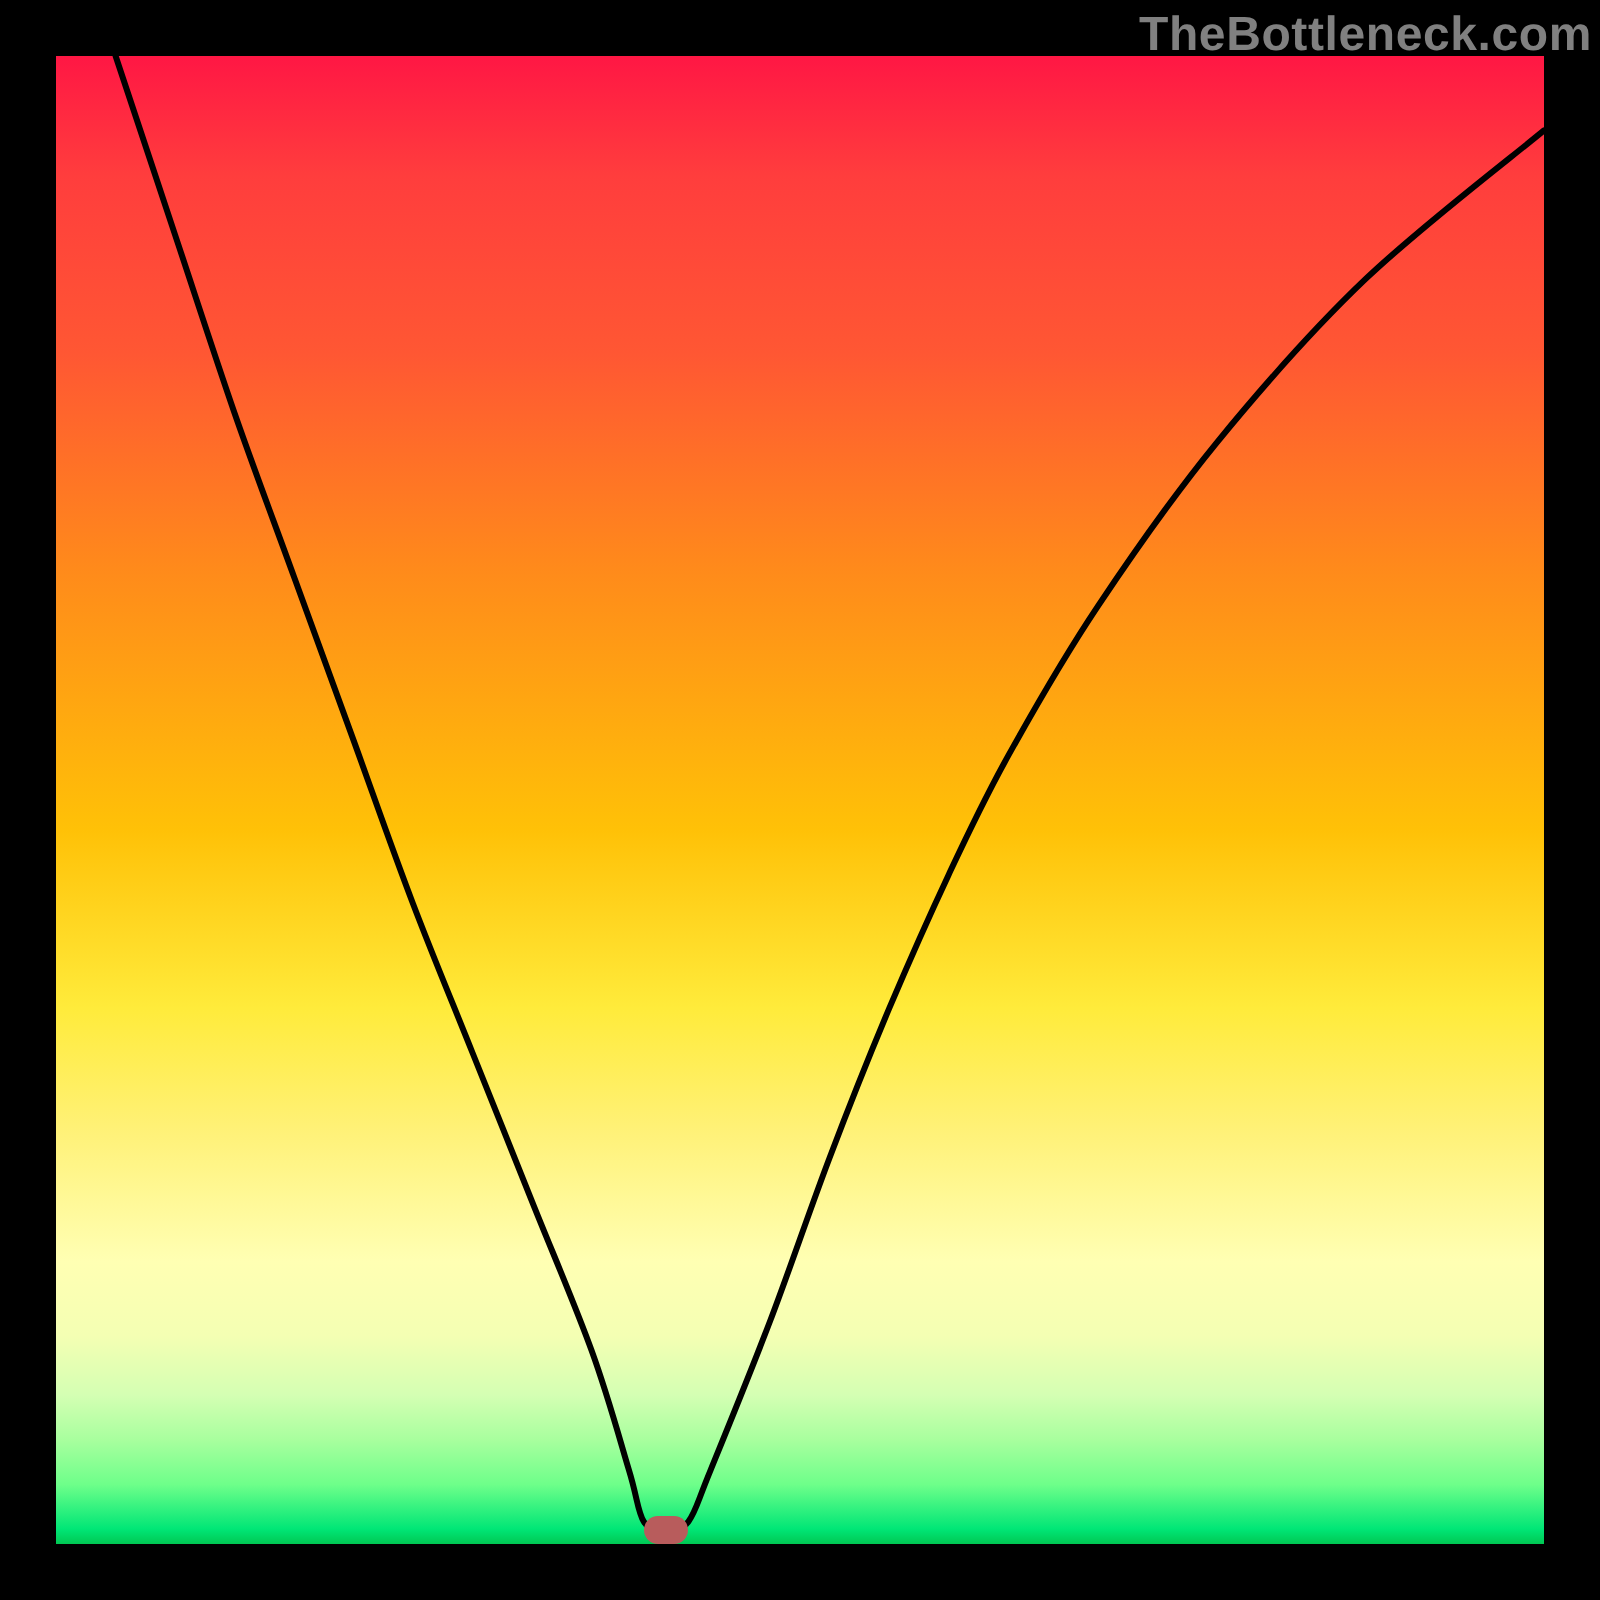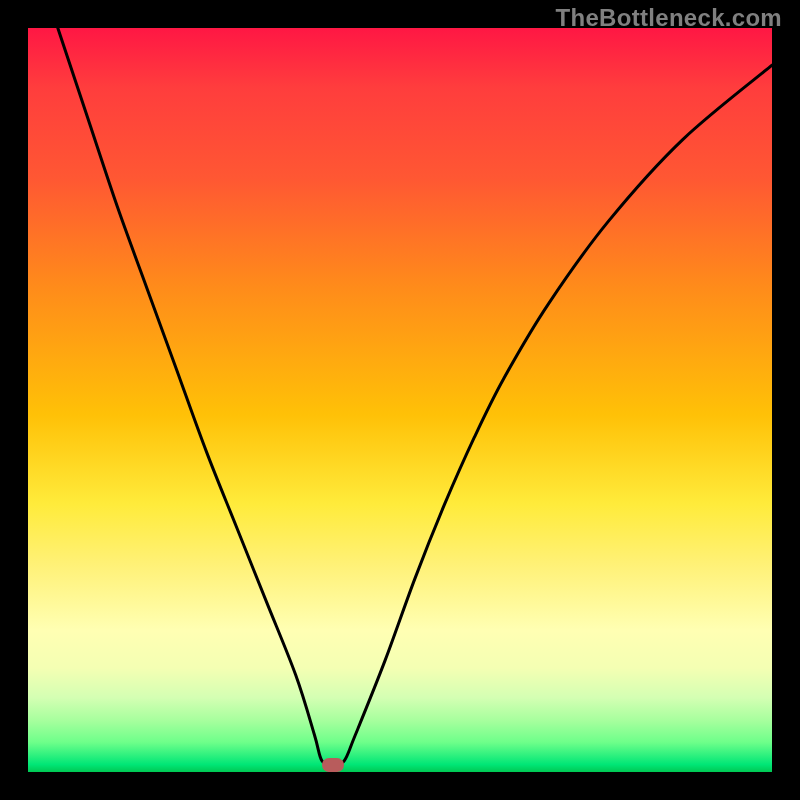--- a/index.html
+++ b/index.html
@@ -37,21 +37,21 @@
       #d4ffb3 90%,
       #a8ff9e 93%,
       #6eff8a 96%,
       #00e676 99%,
       #00c853 100%
     );
   }
   .watermark {
     position: absolute;
     top: 4px;
-    right: 18px;
+    right: 4px;
     font-family: Arial, Helvetica, sans-serif;
     font-size: 24px;
     font-weight: bold;
     color: #808080;
     letter-spacing: 0.3px;
   }
   svg.curve {
     position: absolute;
     left: 0;
     top: 0;

